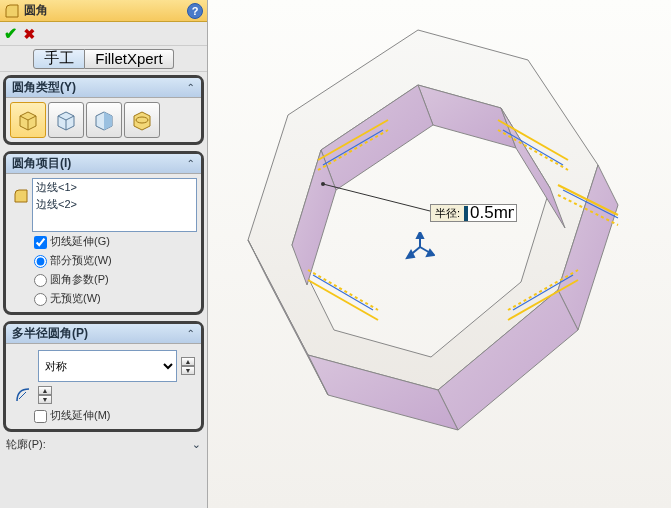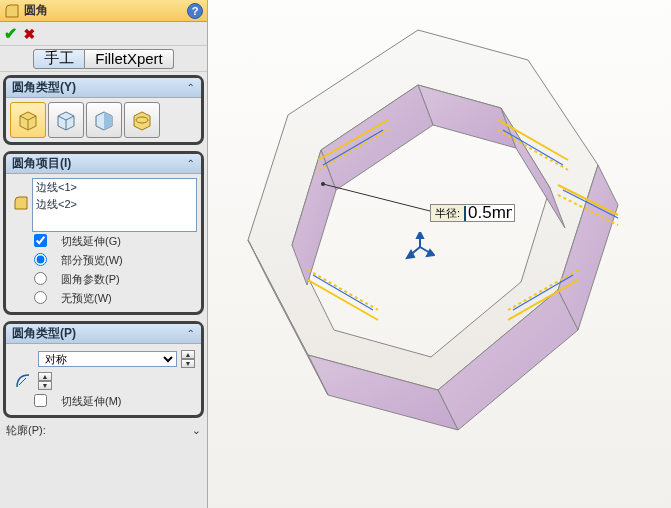--- a/index.html
+++ b/index.html
@@ -23,35 +23,35 @@
 .tab:last-child{border-radius:0 3px 3px 0;border-left:none}
 .section{border:3px solid #404040;border-radius:8px;margin:3px;background:#eaeaea}
 .sec-head{height:20px;background:linear-gradient(180deg,#d6e6f6,#b8cee8);display:flex;align-items:center;padding:0 6px;border-bottom:1px solid #aaa;border-radius:4px 4px 0 0}
 .sec-head .txt{font-weight:bold;color:#234;flex:1}
 .chev{color:#345;font-size:10px}
 .sec-body{padding:4px}
 .type-row{display:flex;gap:2px}
 .type-btn{width:36px;height:36px;border:1px solid #888;background:linear-gradient(180deg,#fdfdfd,#e2e2e2);border-radius:3px;display:flex;align-items:center;justify-content:center}
 .type-btn.sel{border:1px solid #d49a1a;background:linear-gradient(180deg,#ffeeb5,#fcd978)}
 .cube{width:24px;height:24px}
-.items-body{display:flex;gap:0;align-items:flex-end}
+.items-body{display:flex;gap:0;align-items:center}
 .items-body .ic{width:22px;height:40px;display:flex;align-items:flex-start;justify-content:center;padding-top:2px}
 .listbox{flex:1;height:54px;background:#fff;border:1px solid #7a9ac0;overflow:hidden;font-size:11px}
 .listbox .itm{padding:1px 3px;color:#234}
 .listbox .itm.sel{background:#1e5aa8;color:#fff}
-.ctl{display:flex;align-items:flex-start;gap:14px;padding:2px 0 2px 24px;font-size:11px;color:#333}
+.ctl{display:flex;align-items:flex-end;gap:3px;padding:2px 0 2px 24px;font-size:11px;color:#333}
 .ctl input{margin:0}
 .param-row{display:flex;align-items:center;gap:4px;padding:2px}
 .param-row .ic{width:22px;display:flex;justify-content:center;color:#345}
-.param-row select,.param-row input[type=text]{flex:1;height:16px;border:1px solid #7a9ac0;background:#fff;font-size:11px;padding:0 2px}
+.param-row select,.param-row input[type=text]{flex:1;height:32px;border:1px solid #7a9ac0;background:#fff;font-size:11px;padding:0 2px}
 .spin{width:14px;display:flex;flex-direction:column}
 .spin div{height:9px;border:1px solid #888;background:linear-gradient(180deg,#fff,#ddd);font-size:7px;line-height:7px;text-align:center;color:#333}
 .bottom-label{padding:2px 6px;font-size:11px;color:#333;display:flex;align-items:center;gap:3px}
 .callout{position:absolute;left:430px;top:204px;display:flex;align-items:center;background:#f4efd8;border:1px solid #888;height:18px;font-size:11px}
-.callout .lbl{padding:0 4px;border-right:2px solid #0c4a6e}
+.callout .lbl{padding:0 4px;border-right:4px solid #0c4a6e}
 .callout input{width:48px;height:16px;border:none;background:#fff;padding:0 2px;font-size:17px}
 .leader{position:absolute;left:320px;top:181px;width:120px;height:40px;pointer-events:none}
 .triad{position:absolute;left:405px;top:232px}
 svg{display:block}
 </style>
 </head>
 <body>
 
 <div class="viewport">
 <svg width="463" height="508" viewBox="0 0 463 508">
@@ -220,21 +220,21 @@
         </div>
 <div class="ctl">
           <input type="radio" name="pv" style="">
           <span>无预览(W)</span>
         </div>
 </div>
 </div>
 
 <div class="section">
 <div class="sec-head">
-        <span class="txt">圆角类型(P)</span>
+        <span class="txt">多半径圆角(P)</span>
         <span class="chev">⌃</span>
       </div>
 <div class="sec-body">
 <div class="param-row">
 <span class="ic"></span>
 <select><option>对称</option></select>
 <span class="spin">
             <div>▲</div>
             <div>▼</div>
           </span>

